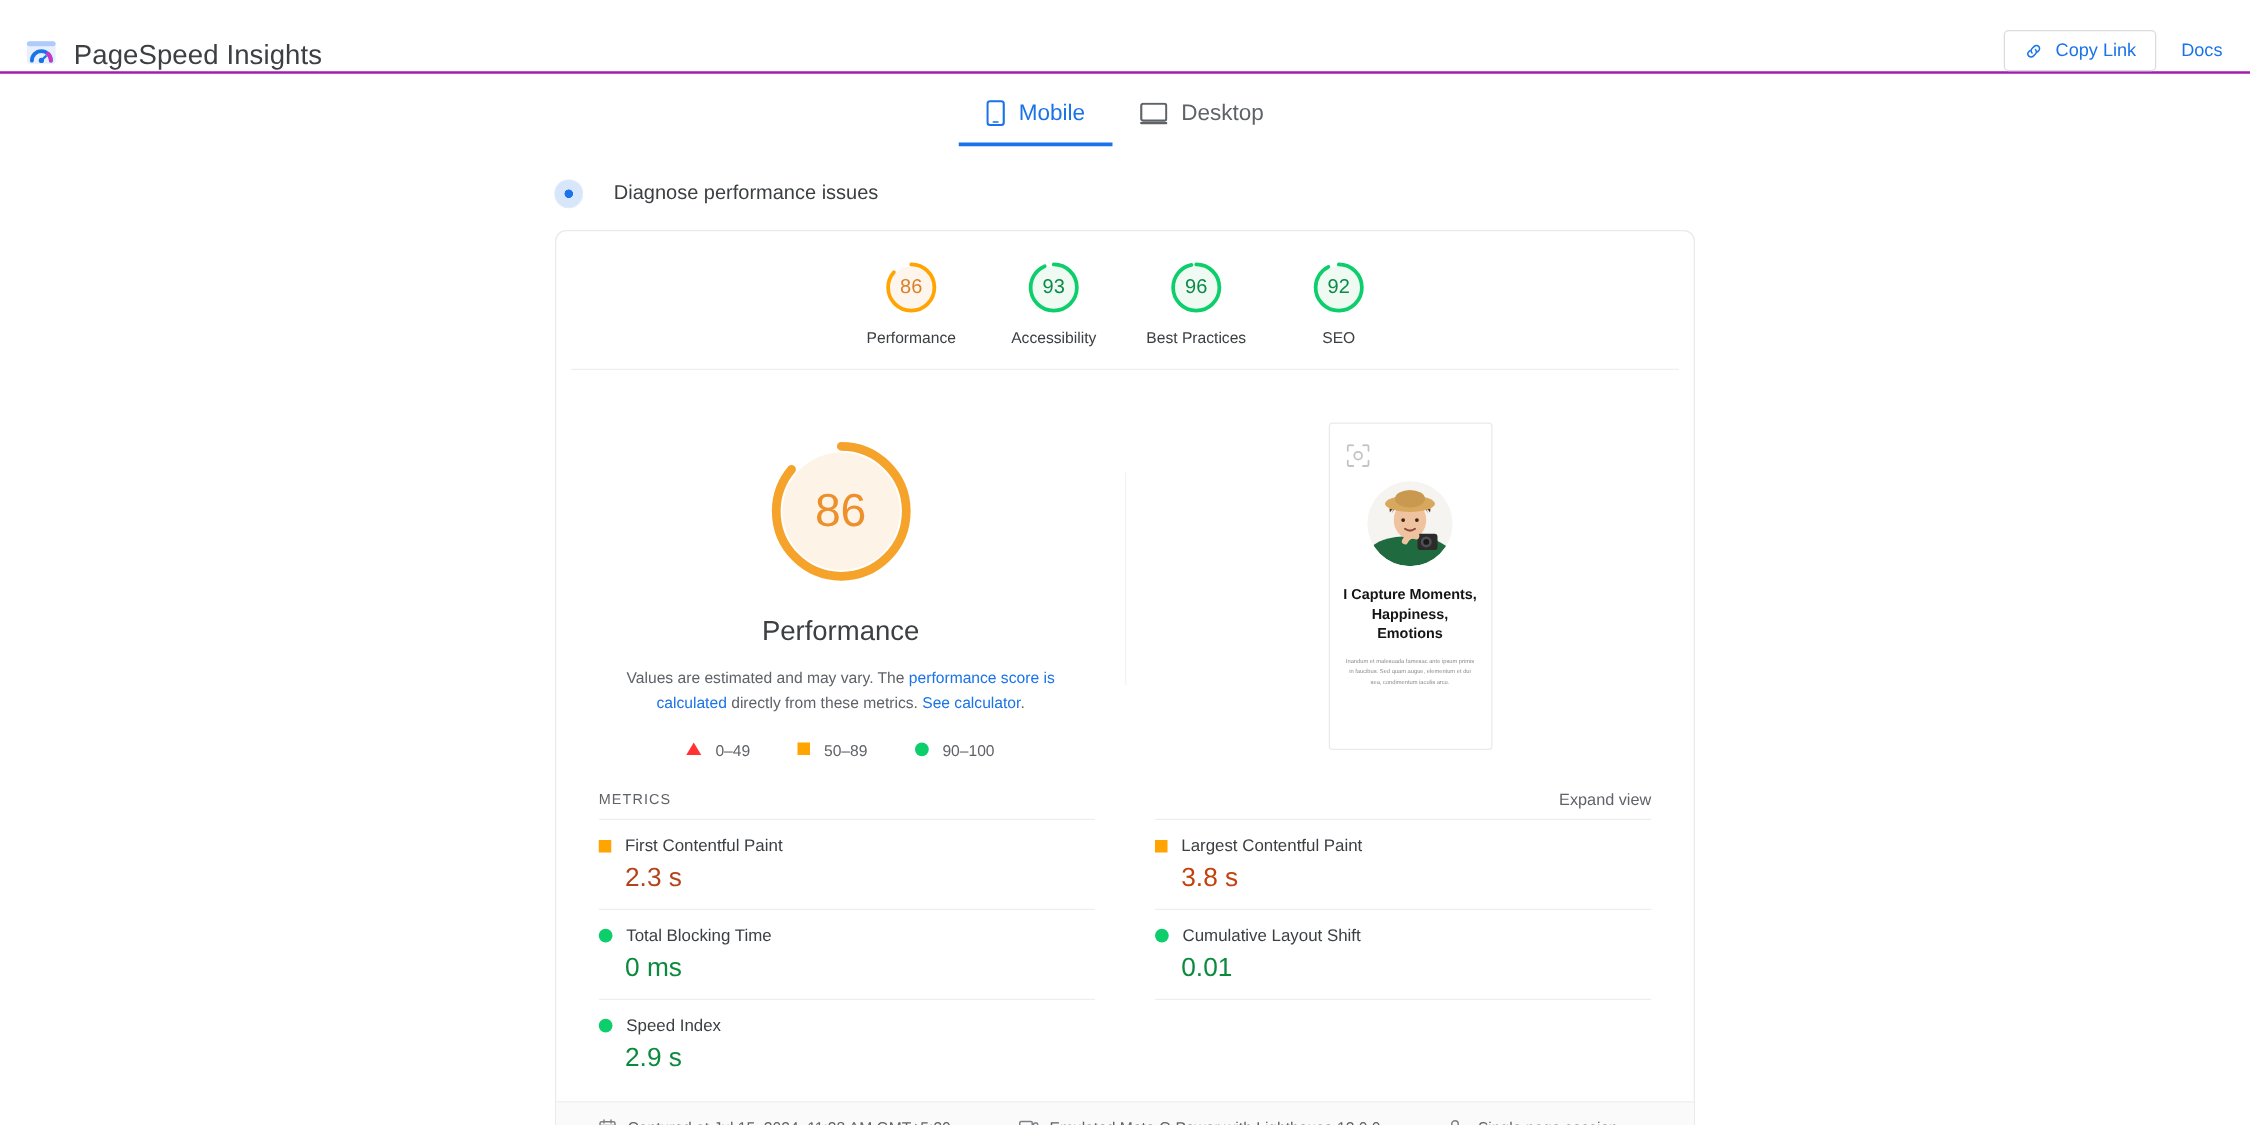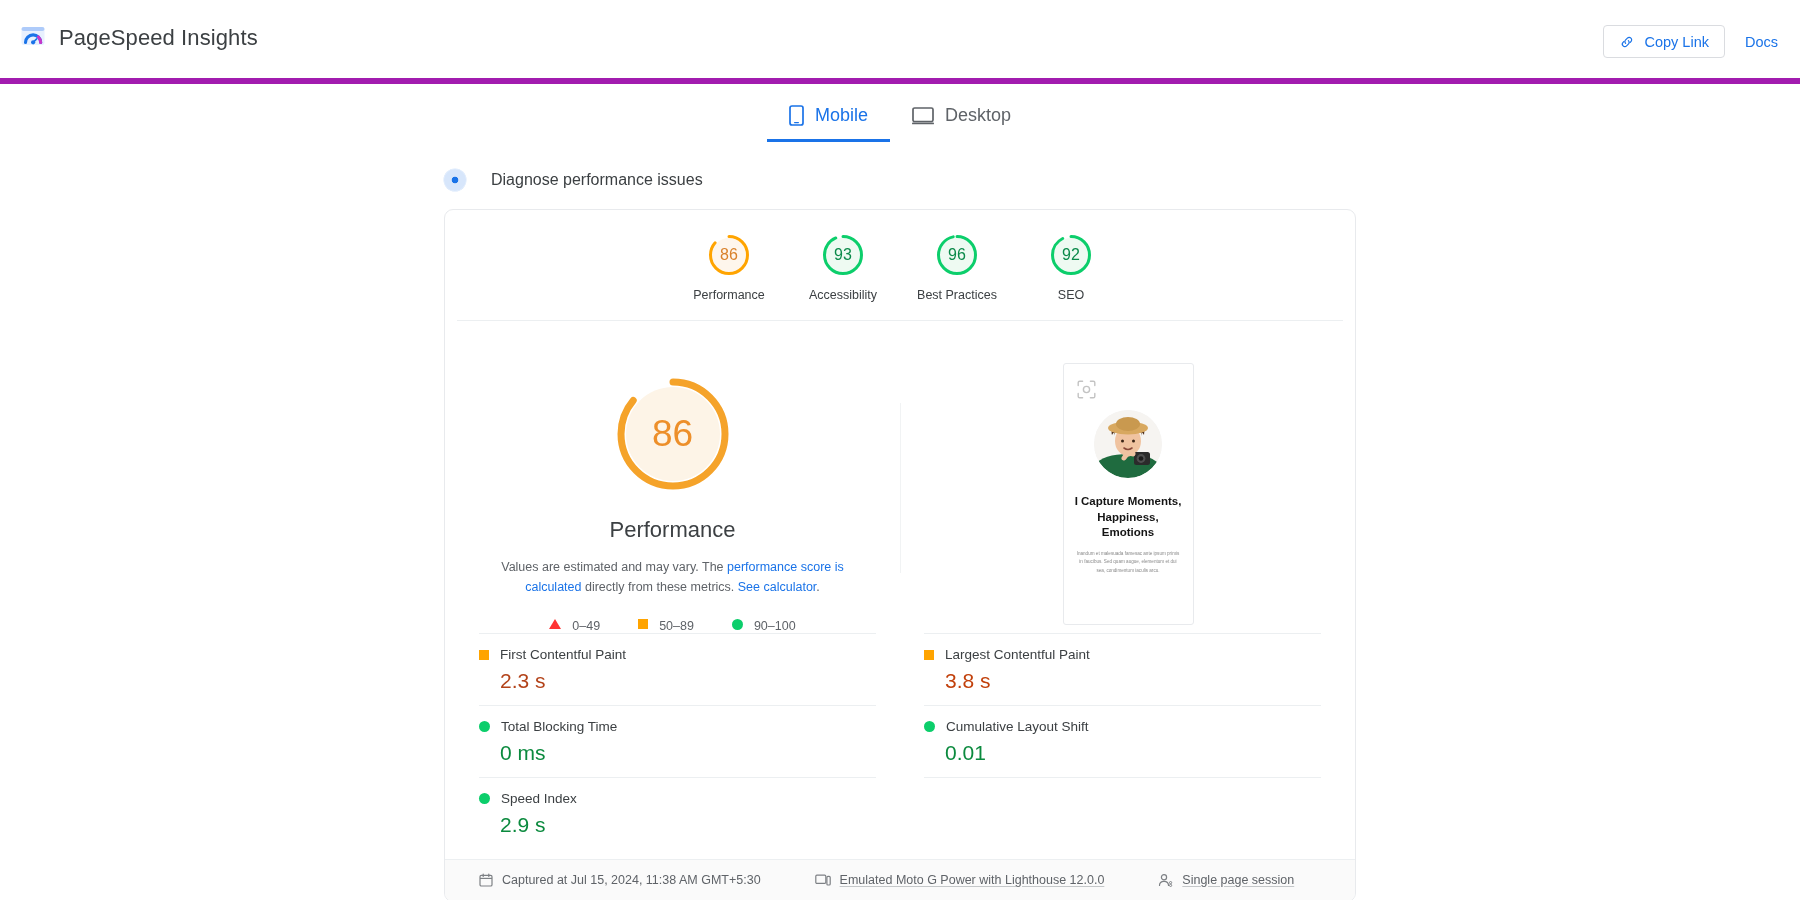--- a/index.html
+++ b/index.html
@@ -8,25 +8,24 @@
     background: #ffffff;
     font-family: "Liberation Sans", sans-serif;
     color: #202124;
     overflow: hidden;
   }
 
   
   .header {
     position: relative;
     height: 59px;
-    border-bottom: 6px solid #a21caf;
+    border-bottom: 2px solid #a21caf;
     display: flex;
-    align-items: flex-start;
+    align-items: flex-end;
     padding: 0 22px 0 20px;
-    margin-top: 25px;
   }
   .brand { display: flex; align-items: center; gap: 13px; }
   .brand-logo { width: 26px; height: 26px; display: block; }
   .brand-title { font-size: 22px; font-weight: 400; color: #3c4043; letter-spacing: .1px; }
   .header-right { margin-left: auto; display: flex; align-items: center; gap: 20px; }
   .copy-link-btn {
     display: flex; align-items: center; gap: 9px;
     height: 33px; padding: 0 15px;
     border: 1px solid #dadce0; border-radius: 4px;
     background: #fff; cursor: pointer;
@@ -352,20 +351,24 @@
                 </g>
               </svg>
             </div>
 
             <div class="thumb-headline">I Capture Moments, Happiness, Emotions</div>
             <div class="thumb-body">Inandum et malesuada famesac ante ipsum primis in faucibus. Sed quam augue, elementum et dui sea, condimentum iaculis arcu.</div>
           </div>
         </div>
       </div>
 
+      <div class="metrics-head">
+        <span class="metrics-title">METRICS</span>
+        <span class="expand-view">Expand view</span>
+      </div>
 
       <div class="metrics-grid">
         <div class="metrics-col left">
 
           <div class="metric-row first">
             <div class="metric-top">
               <span class="m-sq"></span>
               <span class="metric-name">First Contentful Paint</span>
             </div>
             <div class="metric-value" style="color:#b3431a">2.3 s</div>

